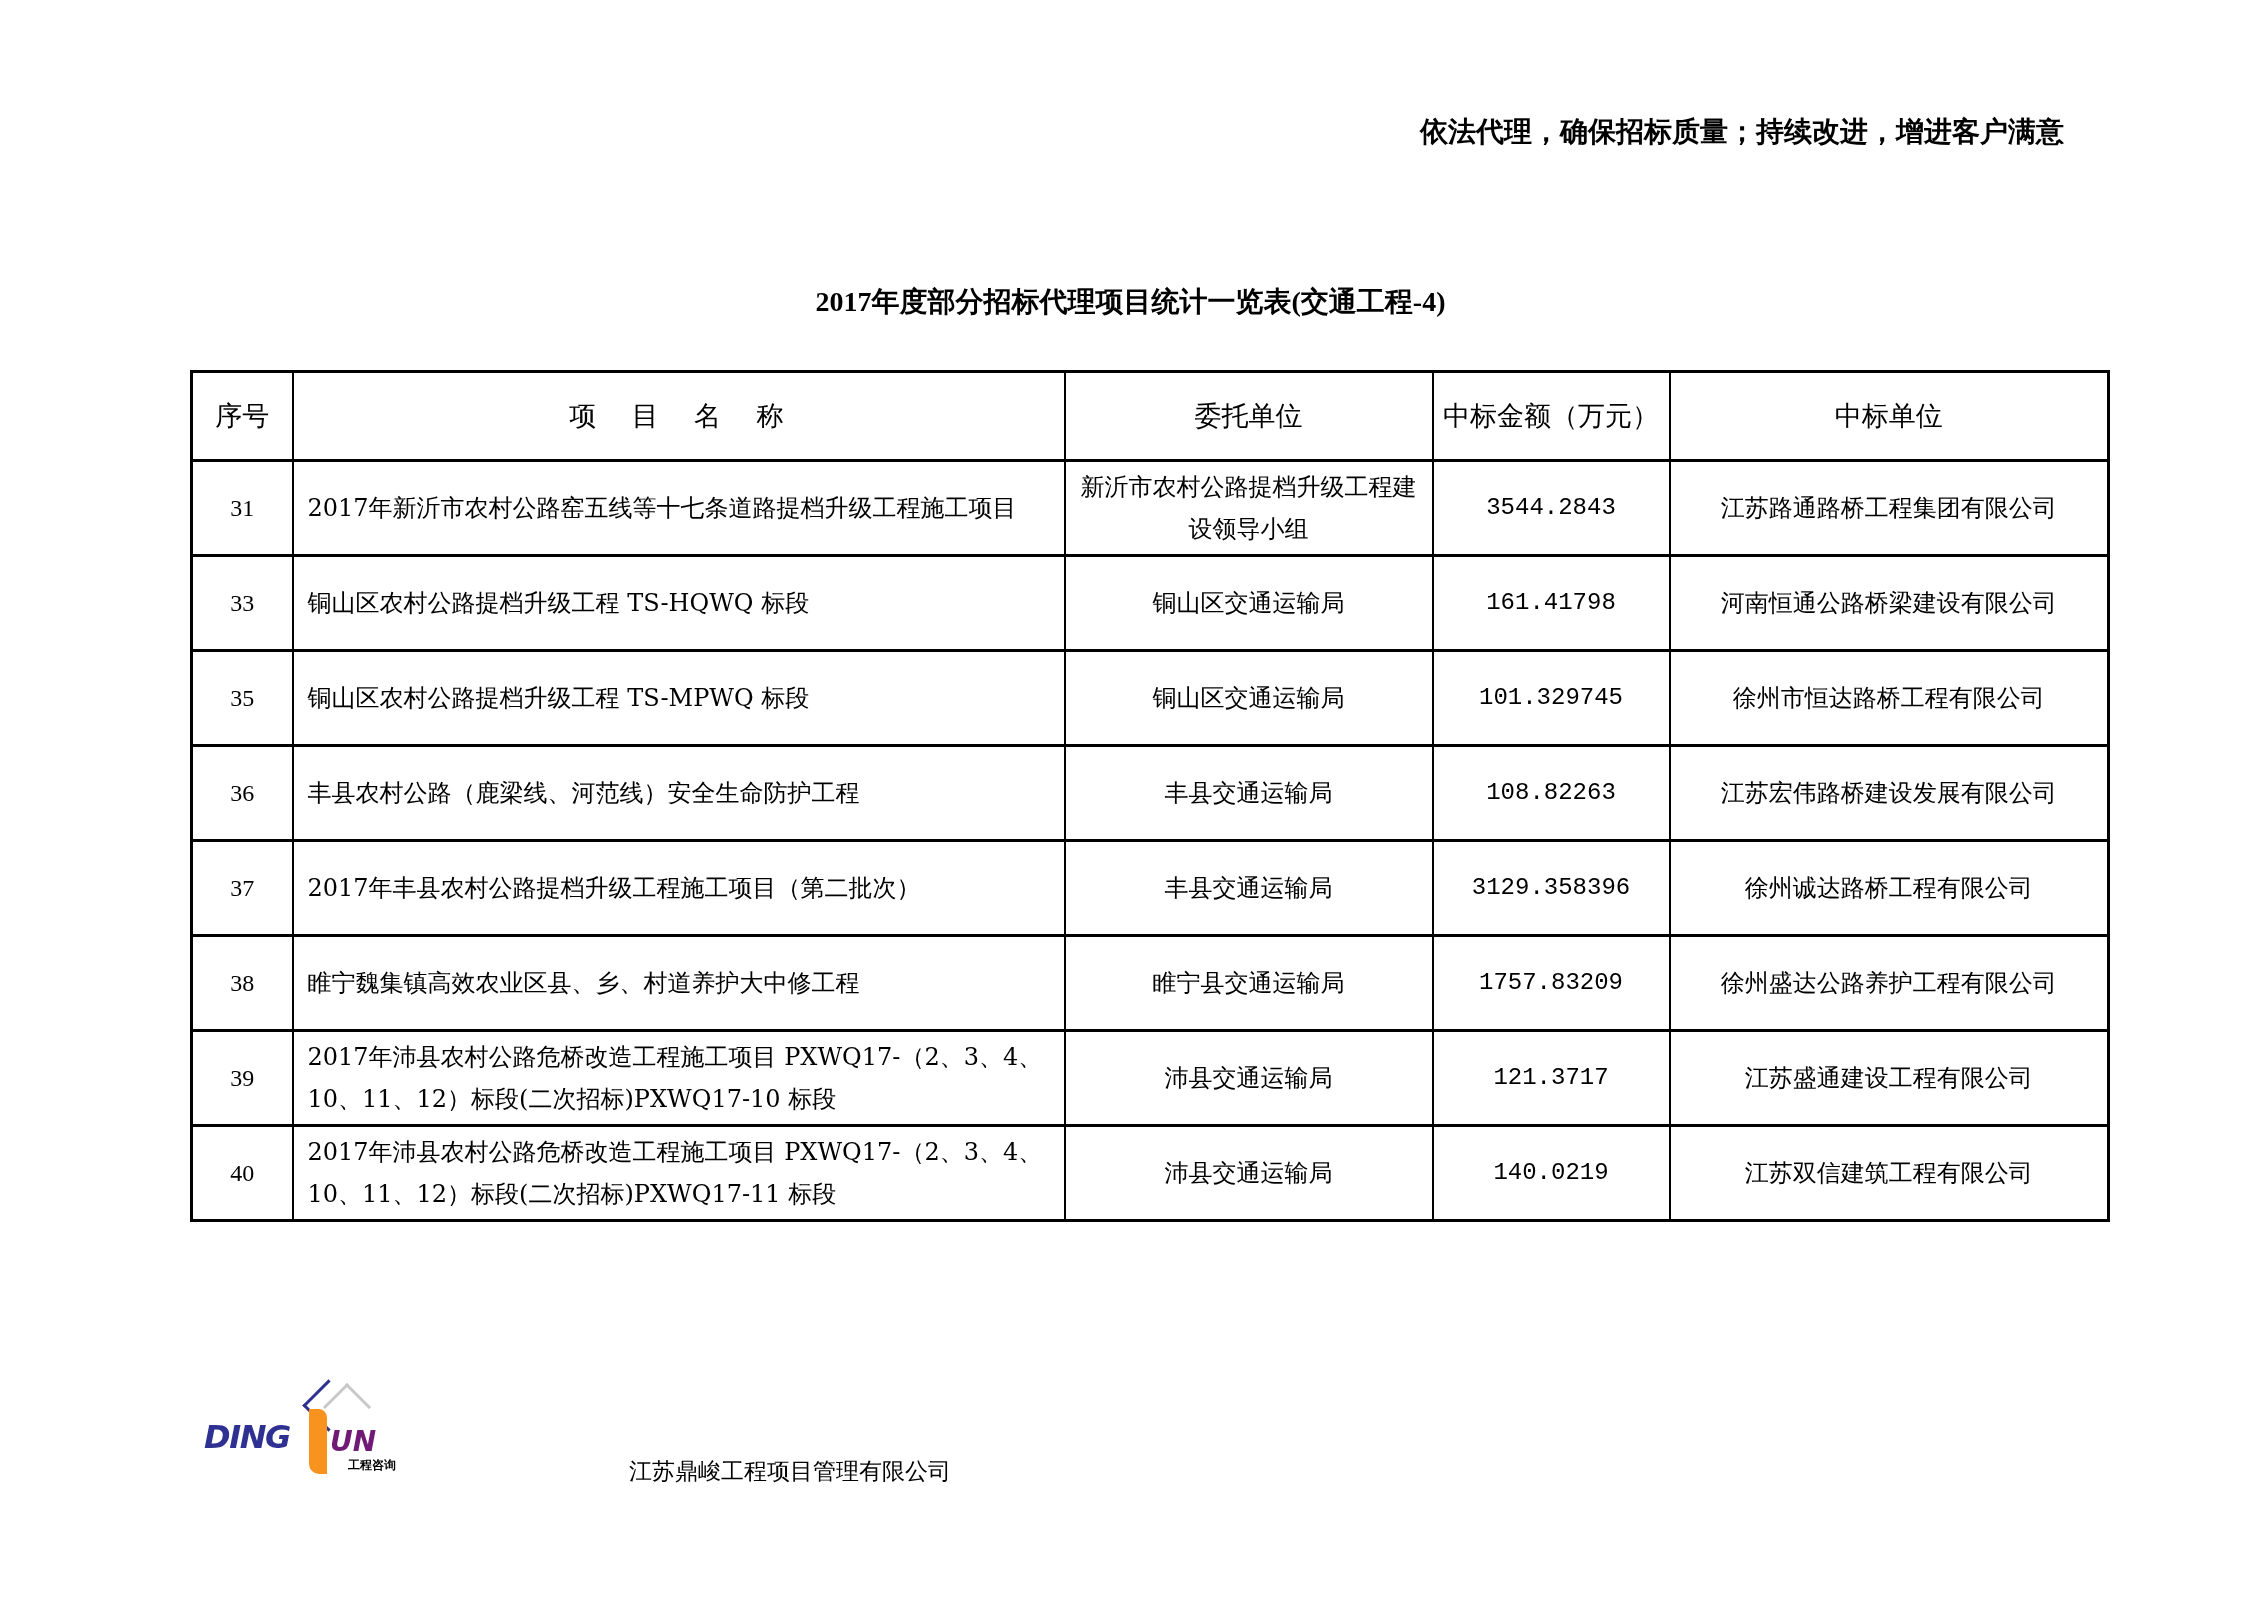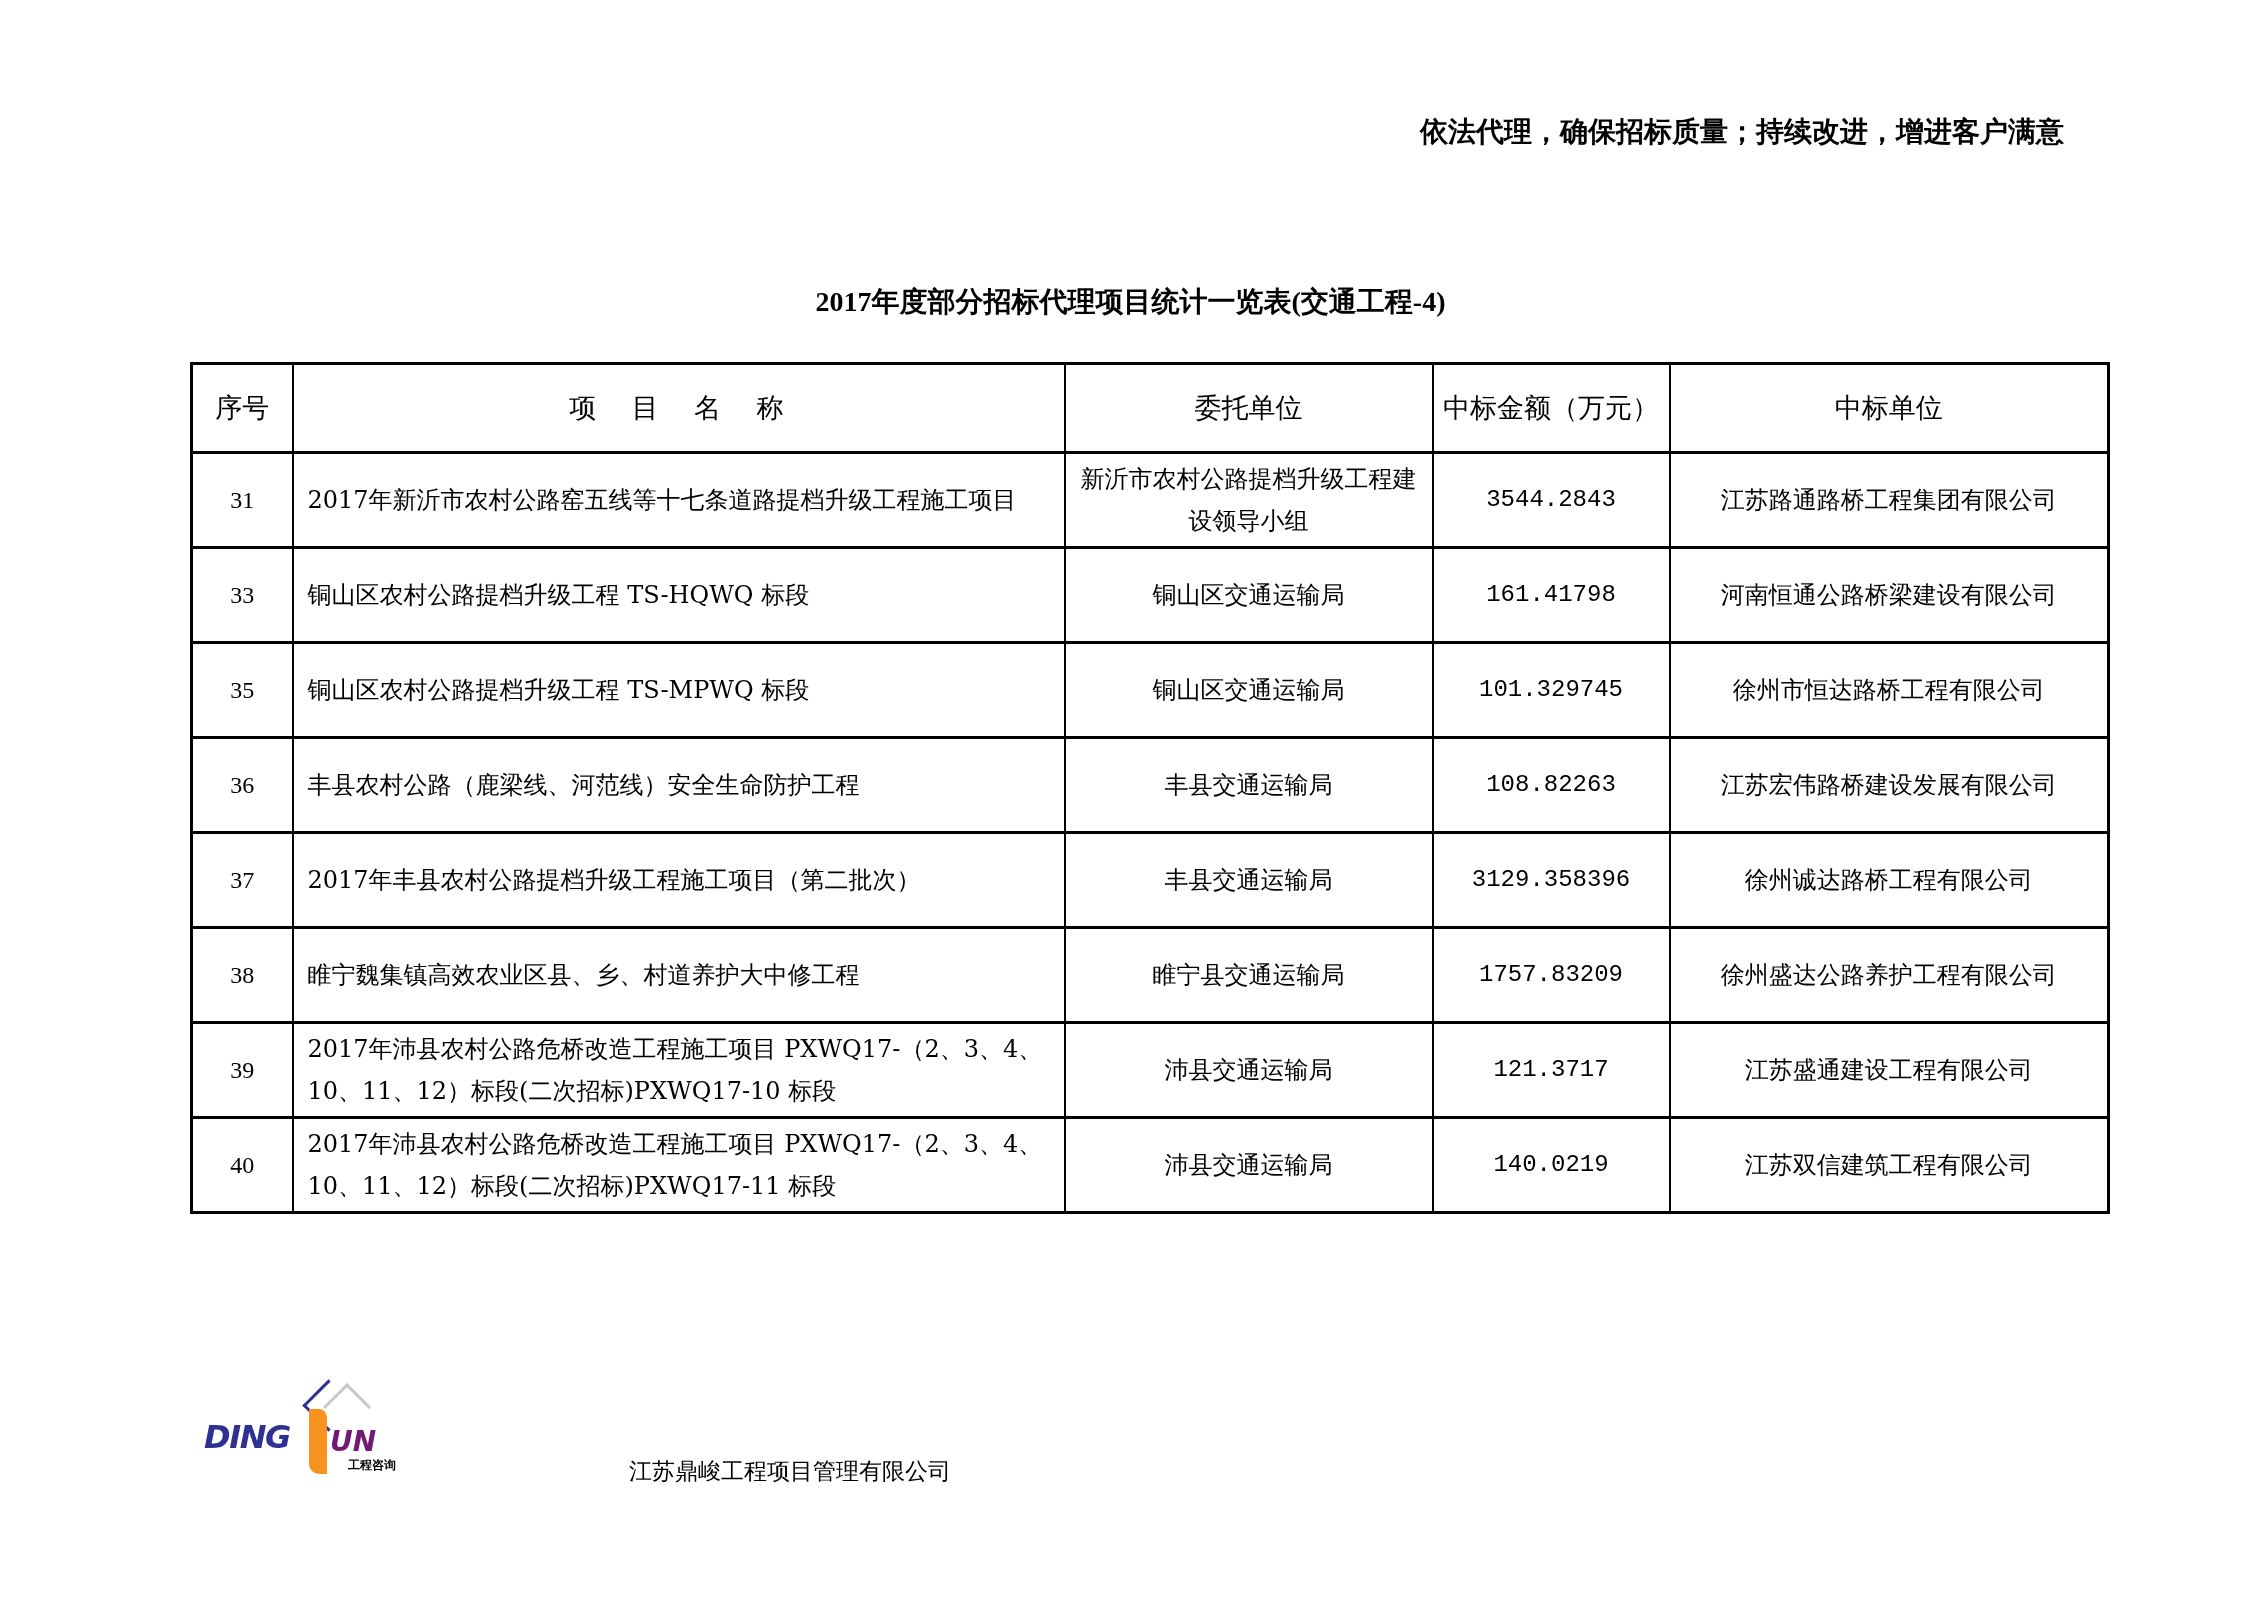--- a/index.html
+++ b/index.html
@@ -2,21 +2,21 @@
 <html style="font-size:11.3px"><head>
 <meta charset="utf-8">
 <style>
   html, body { margin: 0; padding: 0; background: #ffffff; }
   body { width: 2261px; height: 1616px; position: relative; overflow: hidden;
          font-family: "DejaVu Serif", "Liberation Serif", serif; color: #000; }
   .slogan { position: absolute; left: 1420px; top: 113px; font-size: 28px; font-weight: bold;
             font-family: "DejaVu Sans", "Liberation Sans", sans-serif; letter-spacing: 0px; white-space: nowrap; }
   .title { position: absolute; left: 0; width: 2261px; top: 283px; text-align: center;
            font-size: 28px; font-weight: bold; font-family: "Liberation Serif", "DejaVu Serif", serif; }
-  table.grid { position: absolute; left: 190px; top: 362px; width: 1916px;
+  table.grid { position: absolute; left: 190px; top: 370px; width: 1916px;
                border-collapse: collapse; border: 3.5px solid #000; table-layout: fixed; }
   table.grid td, table.grid th { border: 2.1px solid #000; padding: 0 14px; font-size: 24px;
                font-weight: normal; vertical-align: middle; line-height: 42px; }
   table.grid tr { height: 95px; }
   table.grid tr.head { height: 89px; }
   table.grid th { font-family: "DejaVu Sans", "Liberation Sans", sans-serif; text-align: center; font-size: 27px; }
   table.grid tr.head th { border-bottom: 3.5px solid #000; }
   td.num { text-align: center; font-family: "Liberation Serif", serif; font-size: 27px; }
   td.name { text-align: left; font-family: "DejaVu Serif", serif; }
   td.client { text-align: center; }

